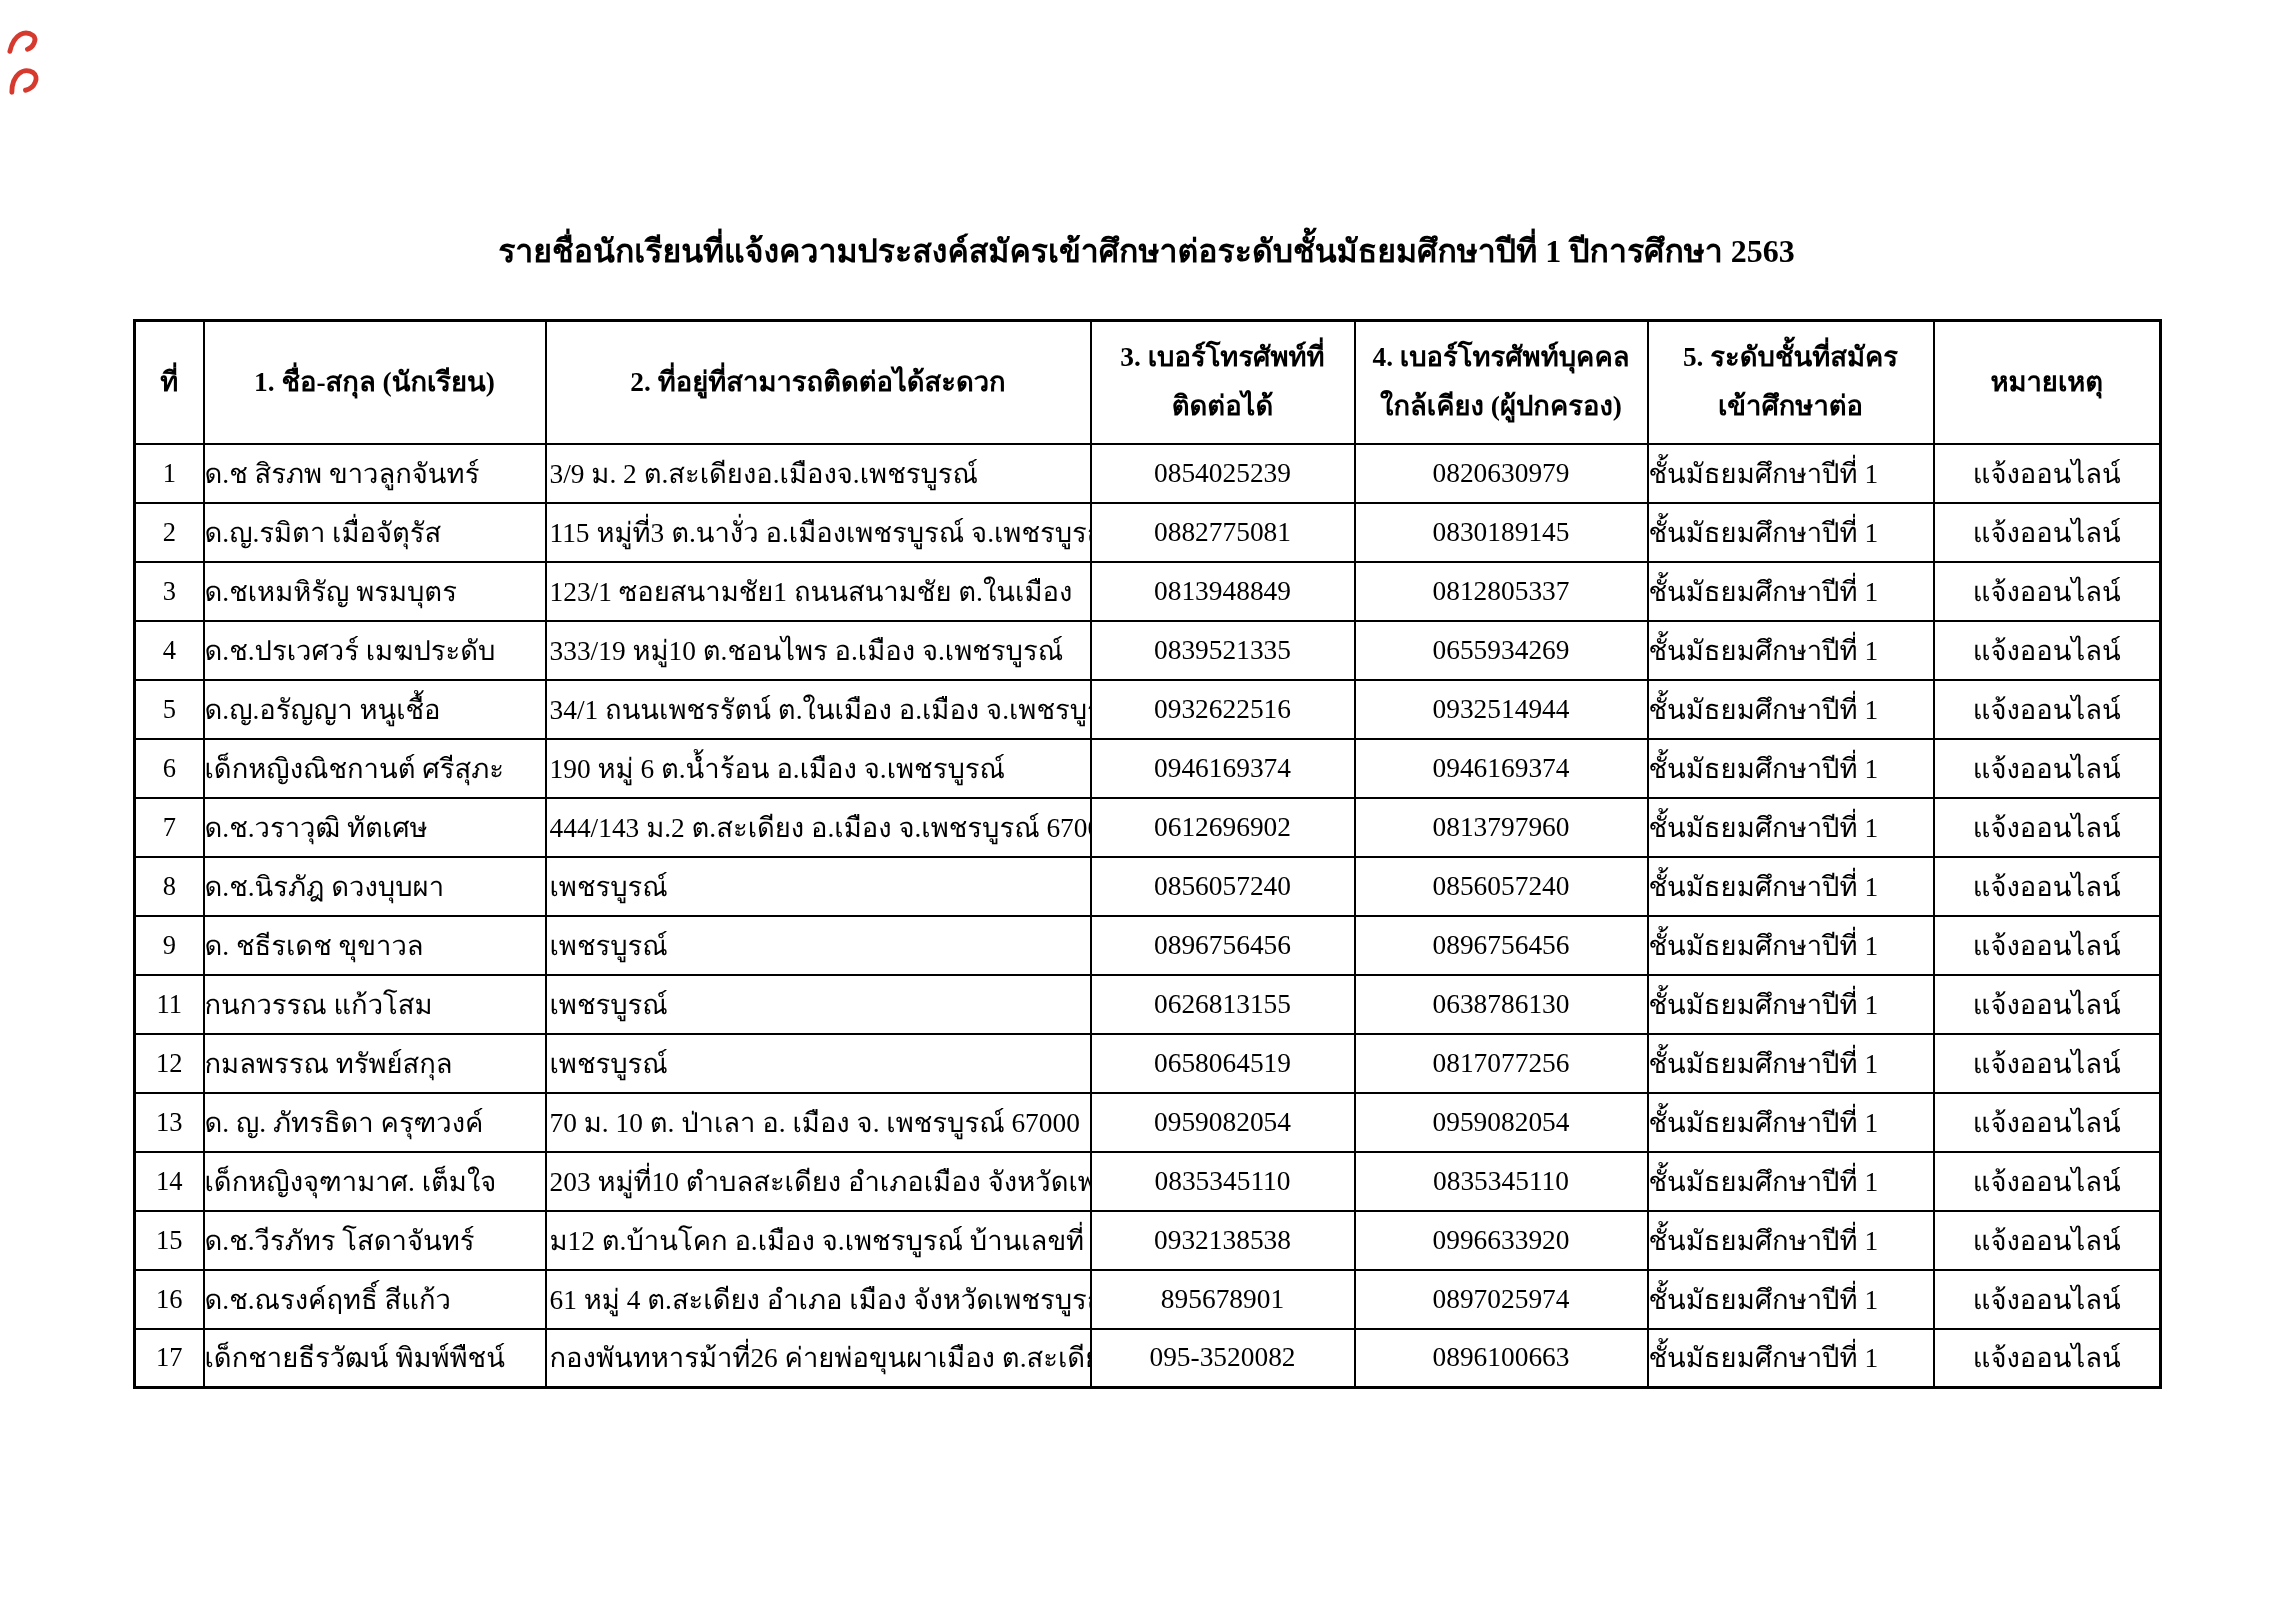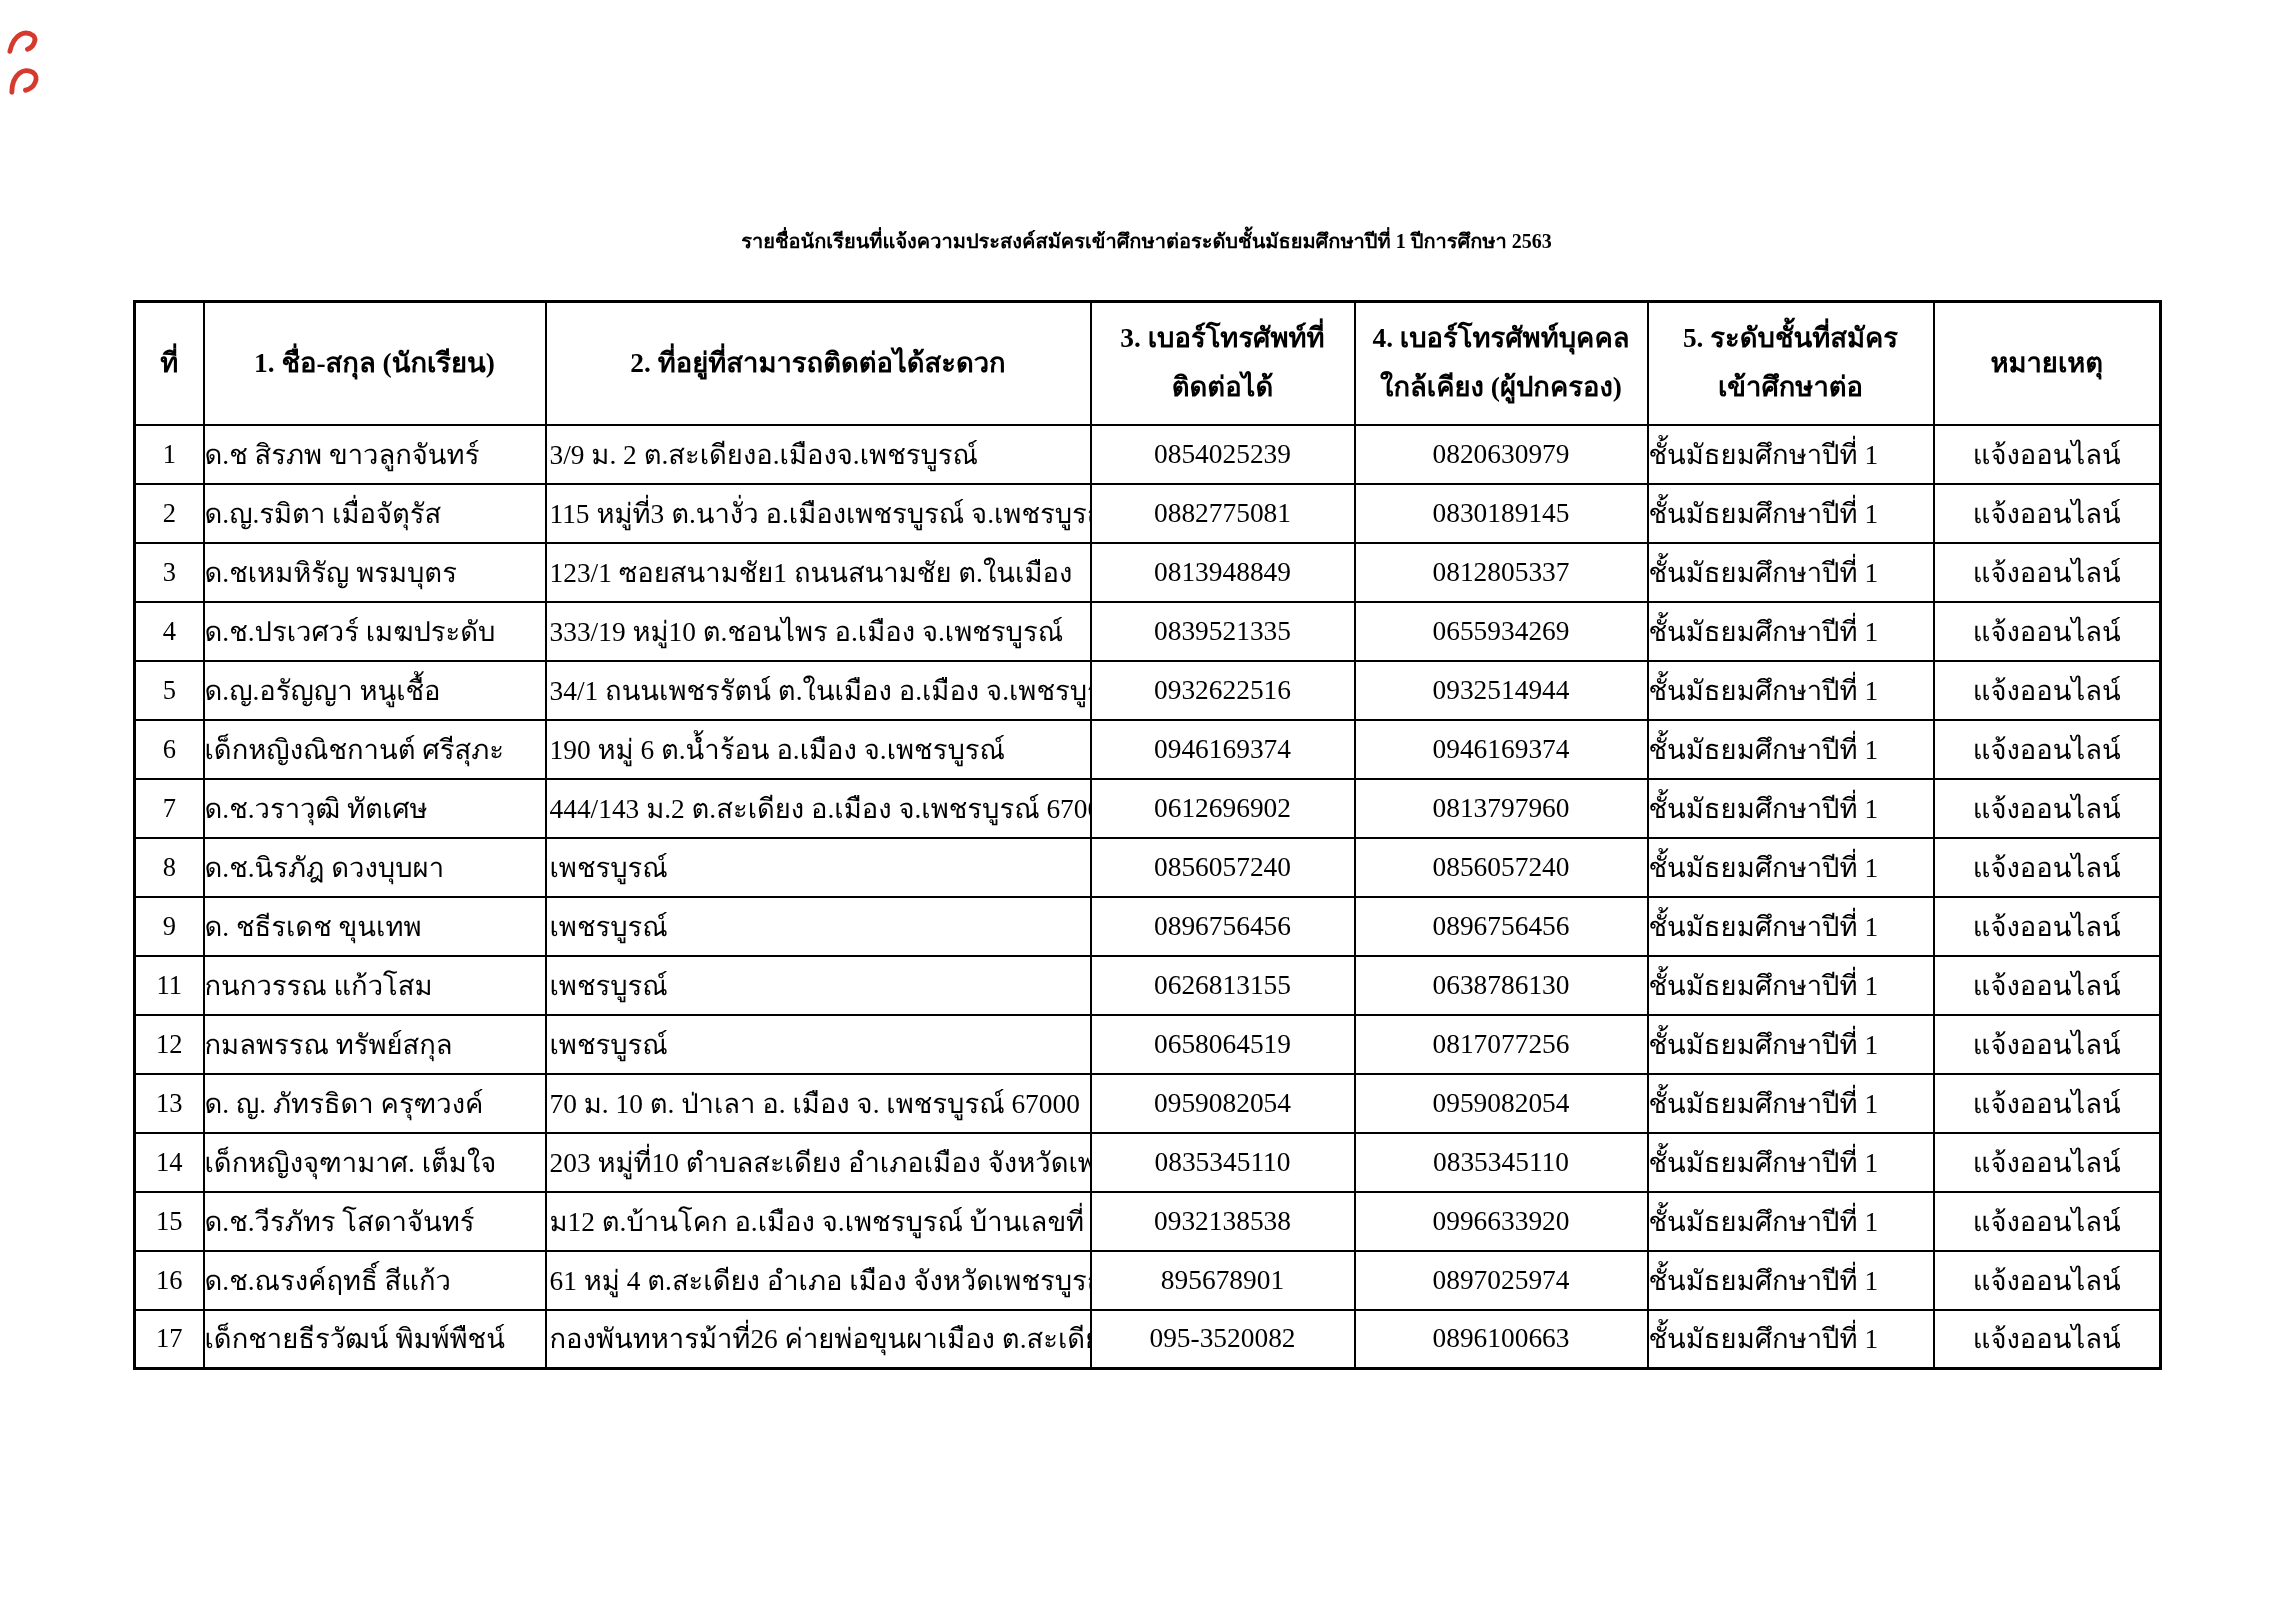--- a/index.html
+++ b/index.html
@@ -23,21 +23,21 @@
     left: 3.9px;
     top: 21.6px;
     width: 49px;
     height: 88px;
   }
   .corner-marks svg { display: block; }
   .title {
     margin: 0;
     padding-top: 225px;
     text-align: center;
-    font-size: 20px;
+    font-size: 32px;
     font-weight: bold;
     letter-spacing: 0;
   }
   table.students {
     margin-left: 133px;
     margin-top: 43px;
     width: 2026px;
     table-layout: fixed;
     border-collapse: collapse;
     border: 3.9px solid #000;
@@ -213,21 +213,21 @@
     <td class="c-addr">
       <div class="clip">เพชรบูรณ์</div>
     </td>
     <td class="c-phone">0856057240</td>
     <td class="c-phone">0856057240</td>
     <td class="c-level">ชั้นมัธยมศึกษาปีที่ 1</td>
     <td class="c-remark">แจ้งออนไลน์</td>
   </tr>
         <tr>
     <td class="c-no">9</td>
-    <td class="c-name">ด. ชธีรเดช ขุนเทพ</td>
+    <td class="c-name">ด. ชธีรเดช ขุขาวล</td>
     <td class="c-addr">
       <div class="clip">เพชรบูรณ์</div>
     </td>
     <td class="c-phone">0896756456</td>
     <td class="c-phone">0896756456</td>
     <td class="c-level">ชั้นมัธยมศึกษาปีที่ 1</td>
     <td class="c-remark">แจ้งออนไลน์</td>
   </tr>
         <tr>
     <td class="c-no">11</td>

